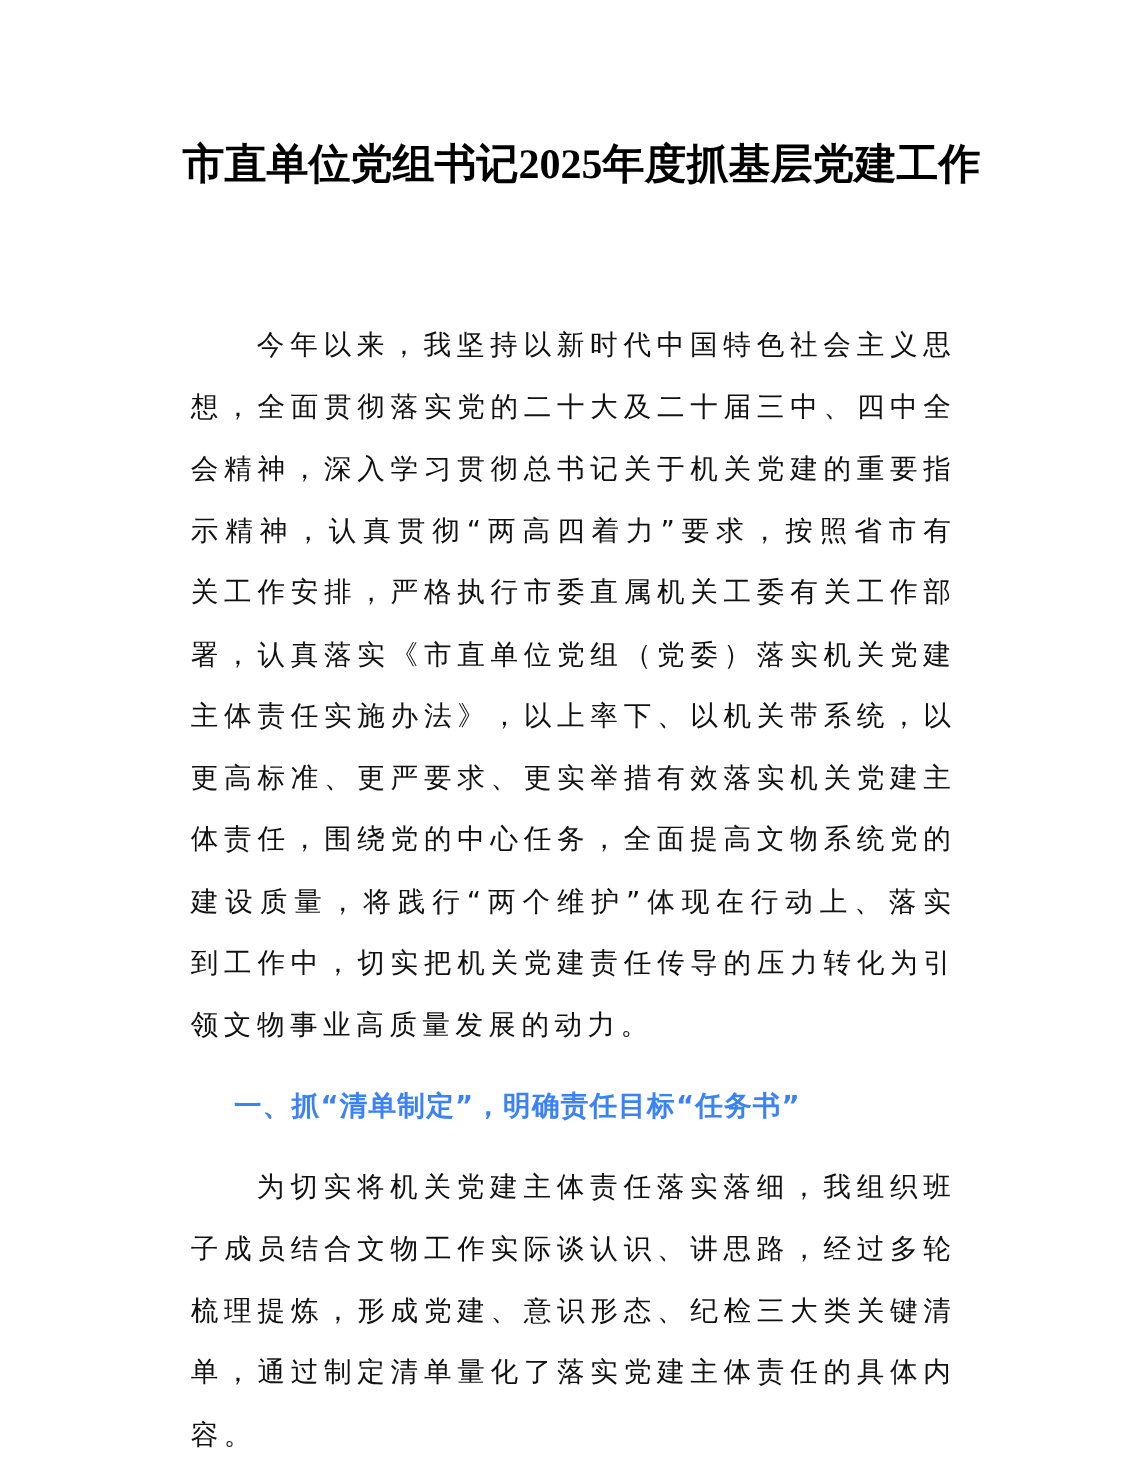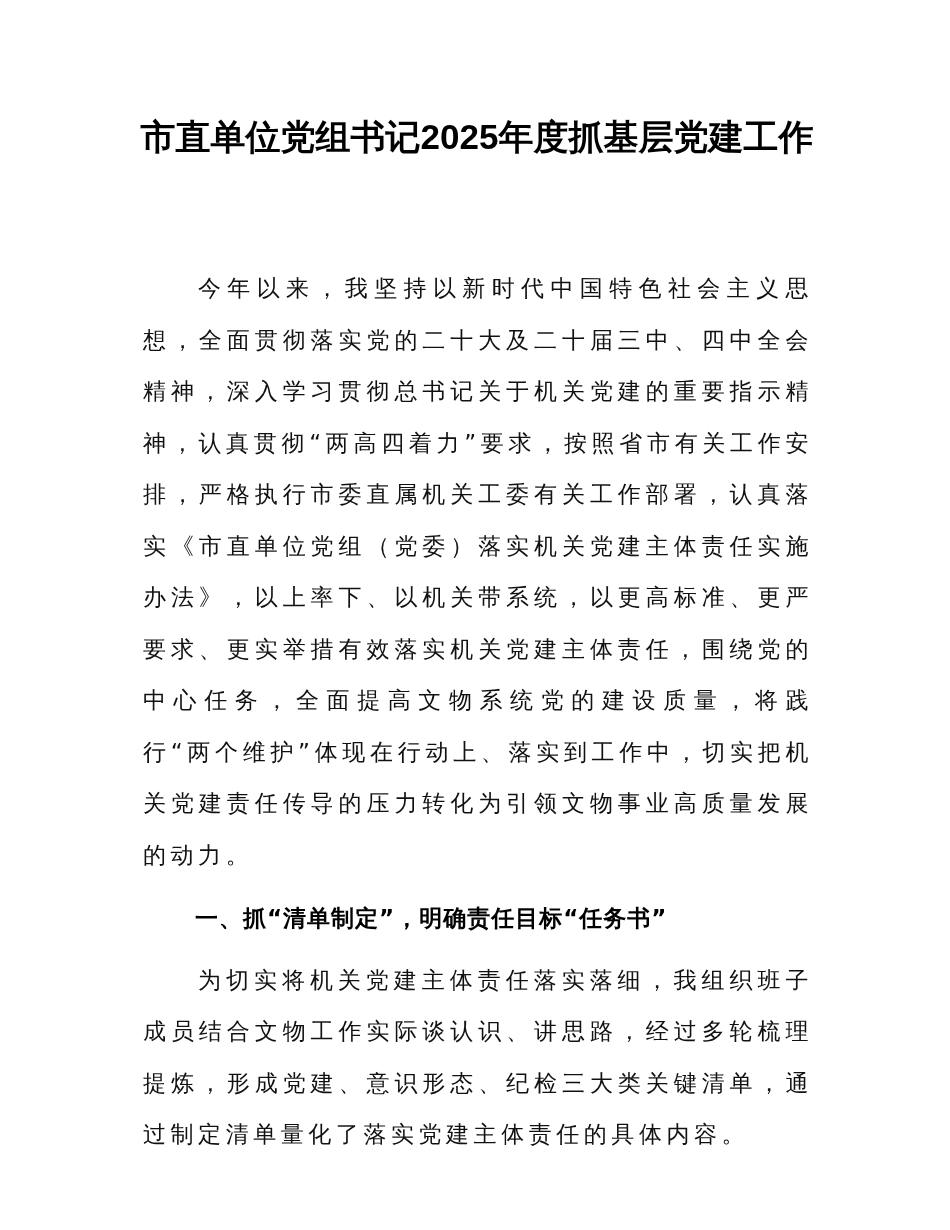--- a/index.html
+++ b/index.html
@@ -15,54 +15,54 @@
       color: #000000;
     }
     .page {
       position: absolute;
       left: 143px;
       top: 112px;
       width: 670px;
     }
     .doc-title {
       margin: 0;
-      text-align: center;
-      font-family: Liberation Sans, sans-serif;
+      text-align: right;
+      font-family: Liberation Serif, serif;
       font-weight: bold;
       font-size: 35px;
       line-height: 50px;
       letter-spacing: 0px;
       width: 680px;
       margin-left: -6px;
     }
     .body-text {
       font-family: "DejaVu Sans", "Liberation Sans", sans-serif;
       font-size: 23px;
       line-height: 51.5px;
       letter-spacing: 4.55px;
       margin: 0;
       text-align: justify;
       color: #111111;
     }
     .para {
       text-indent: 55px;
-      margin: 0;
+      margin: 16px;
     }
     .intro {
       margin-top: 101px;
     }
     .section-heading {
       font-family: "DejaVu Sans", "Liberation Sans", sans-serif;
       font-weight: bold;
       font-size: 23px;
       line-height: 51.5px;
       letter-spacing: 1px;
       text-indent: 52px;
       margin: 12px 0 10px 0;
-      color: #000000;
+      color: #3b82f6;
     }
   </style>
 </head>
 <body>
 
 <div class="page">
   <h1 class="doc-title">
     <div>市直单位党组书记2025年度抓基层党建工作</div>
   </h1>
 

